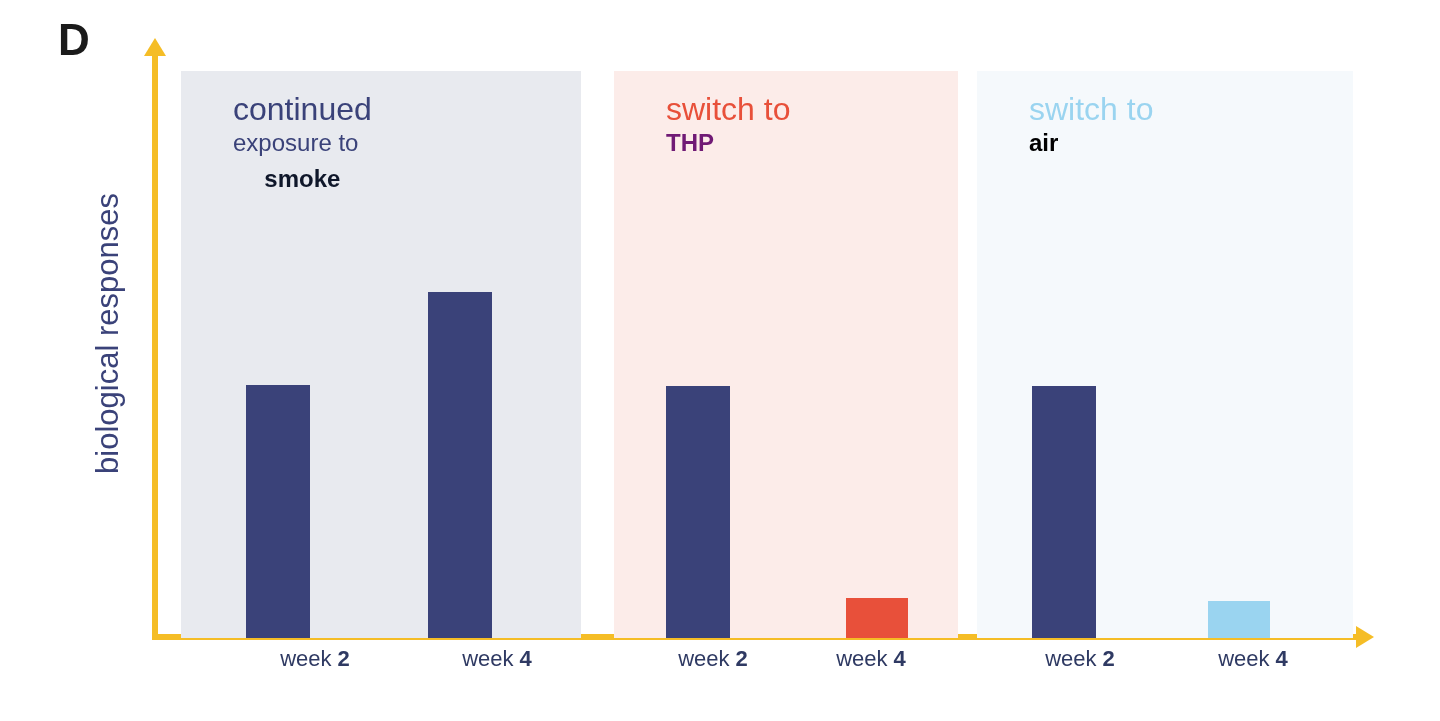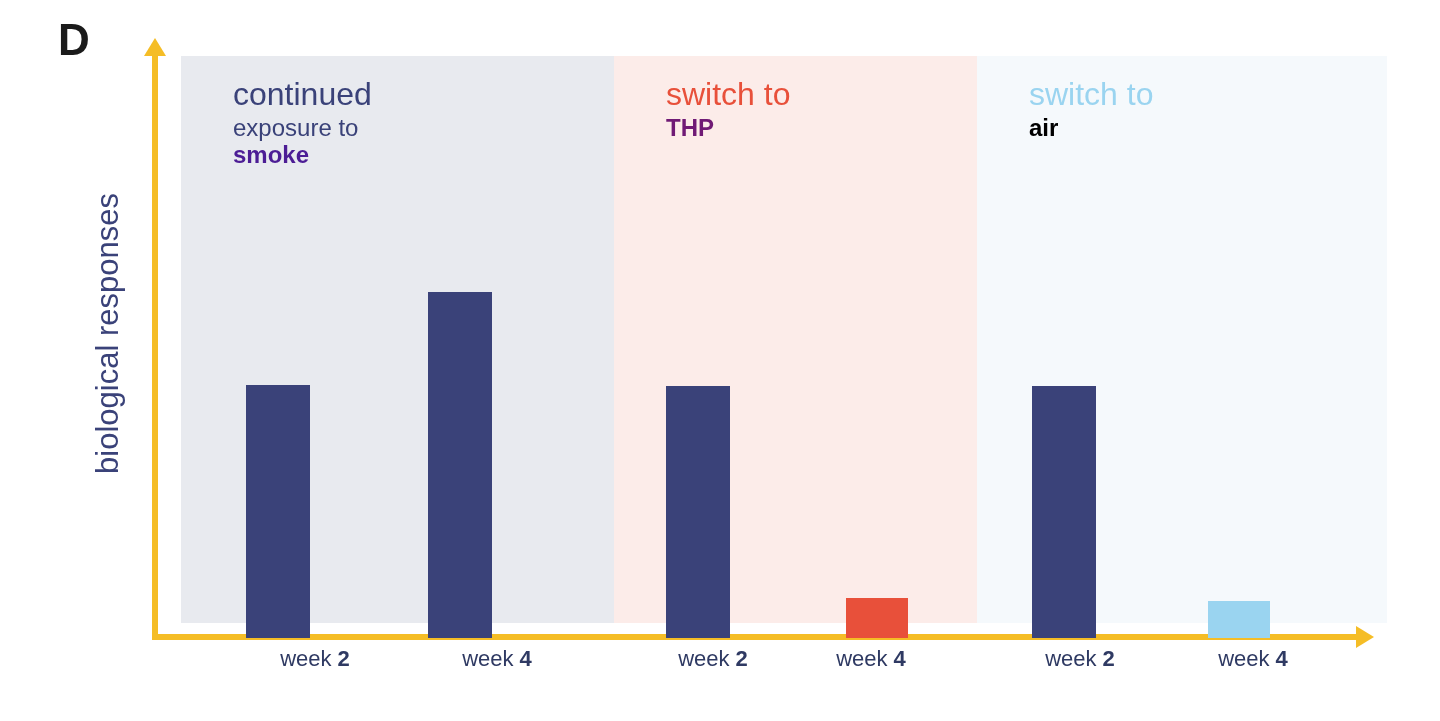--- a/index.html
+++ b/index.html
@@ -47,36 +47,36 @@
     width:400px;
     transform:rotate(-90deg);
     transform-origin:center center;
     text-align:center;
     font-size:31px;color:#3a4279;
     white-space:nowrap;
     line-height:1;
   }
 
   
-  .panel{position:absolute;top:56px;padding-left:34px;}
+  .panel{position:absolute;top:71px;}
   .panel .panel-bg{position:absolute;left:0;top:0;width:100%;height:100%;}
   #panel-0{left:181px;width:400px;height:567px;}
   #panel-1{left:614px;width:344px;height:567px;}
   #panel-2{left:977px;width:376px;height:567px;}
 
   .panel-title{
     position:absolute;left:52px;top:22px;
     line-height:1.0;
   }
   .panel-title .t-main{
     display:block;font-size:32px;font-weight:normal;
     letter-spacing:0px;margin-bottom:6px;
   }
   .panel-title .t-sub{
-    display:block;font-size:24px;font-weight:normal;margin-bottom:3px;
+    display:block;font-size:24px;font-weight:normal;margin-bottom:12px;
   }
   .panel-title .t-key{
     display:block;font-size:24px;font-weight:bold;
   }
 
   
   .bar{position:absolute;bottom:0;}
 
   
   .tick{
@@ -101,21 +101,21 @@
   <div class="y-axis-head" style="border-bottom-color: rgb(245, 189, 38);"></div>
   <div class="x-axis-line" style="background: rgb(245, 189, 38);"></div>
   <div class="x-axis-head" style="border-left-color: rgb(245, 189, 38);"></div>
   <div class="y-axis-title" style="color: rgb(58, 66, 121);">biological responses</div>
 
   <div class="panel" id="panel-0">
     <div class="panel-bg" style="background: rgb(232, 234, 239);"></div>
     <div class="panel-title">
       <span class="t-main" style="color: rgb(58, 66, 121);">continued</span>
       <span class="t-sub" style="color: rgb(58, 66, 121);">exposure to</span>
-      <span class="t-key" style="color: #4c1d95;">smoke</span>
+      <span class="t-key" style="color: #0f172a; text-align: center;">smoke</span>
     </div>
   </div>
 
   <div class="panel" id="panel-1">
     <div class="panel-bg" style="background: rgb(252, 236, 233);"></div>
     <div class="panel-title">
       <span class="t-main" style="color: rgb(232, 80, 58);">switch to</span>
       <span class="t-key" style="color: #701a75;">THP</span>
     </div>
   </div>

